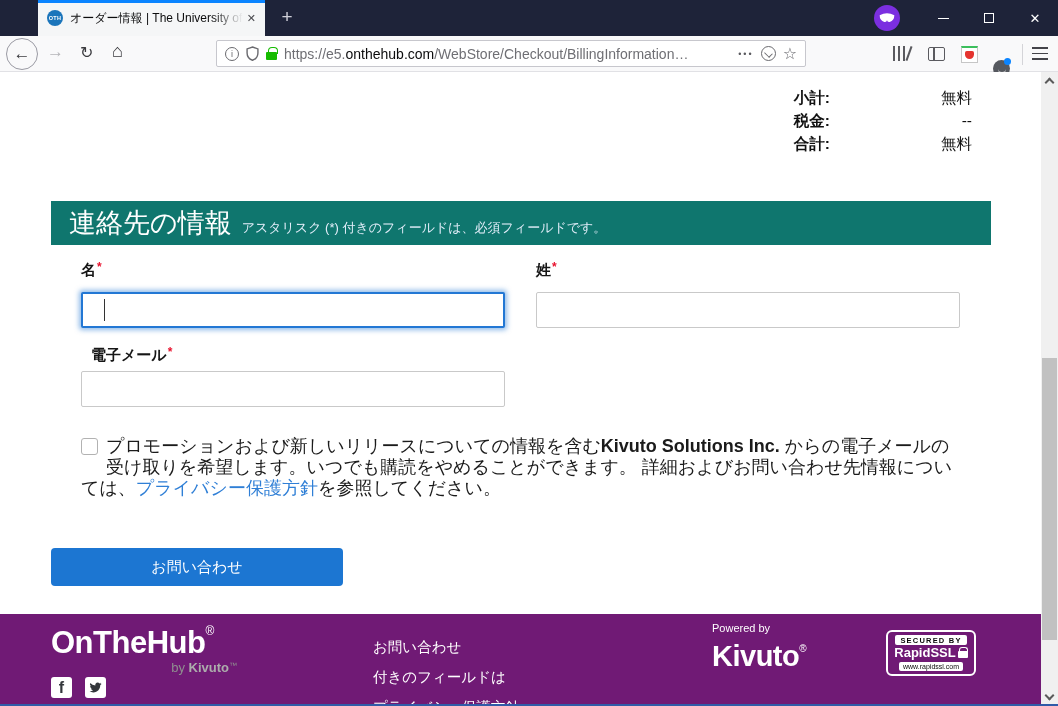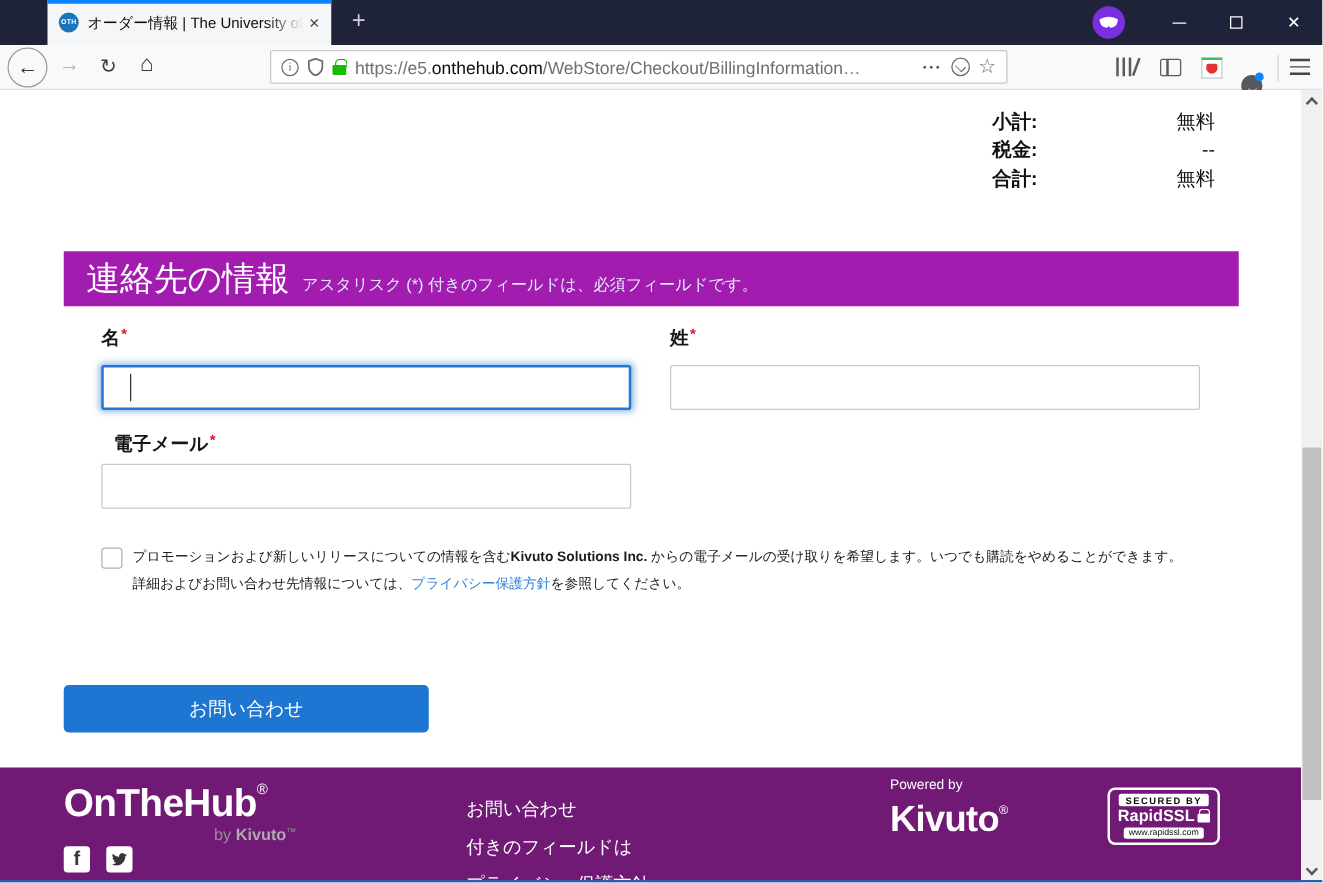--- a/index.html
+++ b/index.html
@@ -84,33 +84,33 @@
   .ico-burger i { height:1.8px; background:#44444A; }
 
   
   .page { position:absolute; top:72px; left:0; right:17px; bottom:0; background:#fff; overflow:hidden; }
 
   .summary { position:absolute; top:14px; right:69px; font-size:15.5px; line-height:23px; color:#111; }
   .summary-row { display:flex; justify-content:flex-end;align-items:flex-end; }
   .s-label { font-weight:700; text-align:right; }
   .s-value { width:142px; text-align:right; }
 
-  .section-header { position:absolute; left:51px; top:129px; width:940px; height:44px; background:#a21caf;
+  .section-header { position:absolute; left:51px; top:129px; width:940px; height:44px; background:#0f766e;
                     color:#fff; padding-left:18px; display:flex; align-items:baseline; overflow:hidden; }
   .sh-title { font-size:27px; line-height:44px; font-weight:400; }
   .sh-sub { font-size:13px; margin-left:10px; color:#E3EEFA; }
 
   .f-label { position:absolute; font-size:15px; font-weight:700; color:#161616; }
   .req { color:#E8112D; font-size:12px; position:relative; top:-4px; margin-left:1px; font-weight:700; }
   .field { position:absolute; height:36px; border:1px solid #C9C9C9; border-radius:2px; background:#fff;
            padding:0 12px; font-size:15px; font-family:inherit; outline:none; }
   .field.focused { border:2px solid #2277D4; box-shadow:0 0 5px 1.5px rgba(34,119,212,.5); }
   .caret { position:absolute; left:104px; top:227px; width:1px; height:22px; background:#333; }
 
-  .newsletter { position:absolute; left:81px; top:364px; width:874px; font-size:11px; line-height:21px;
+  .newsletter { position:absolute; left:81px; top:364px; width:874px; font-size:18px; line-height:21px;
                 color:#1B1B1B; }
   .checkbox { float:left; width:17px; height:17px; border:1px solid #B2B2B2; border-radius:3px;
               background:#fff; margin:2px 8px 4px 0; }
   .nl-link { color:#2F7FD6; text-decoration:none; }
 
   .submit-btn { position:absolute; left:51px; top:476px; width:292px; height:38px; background:#1C76D2;
                 color:#fff; border:none; border-radius:4px; font-size:15px; font-family:inherit; }
 
   
   .footer { position:absolute; left:0; right:0; top:542px; height:92px; background:#701a75; overflow:hidden; }

